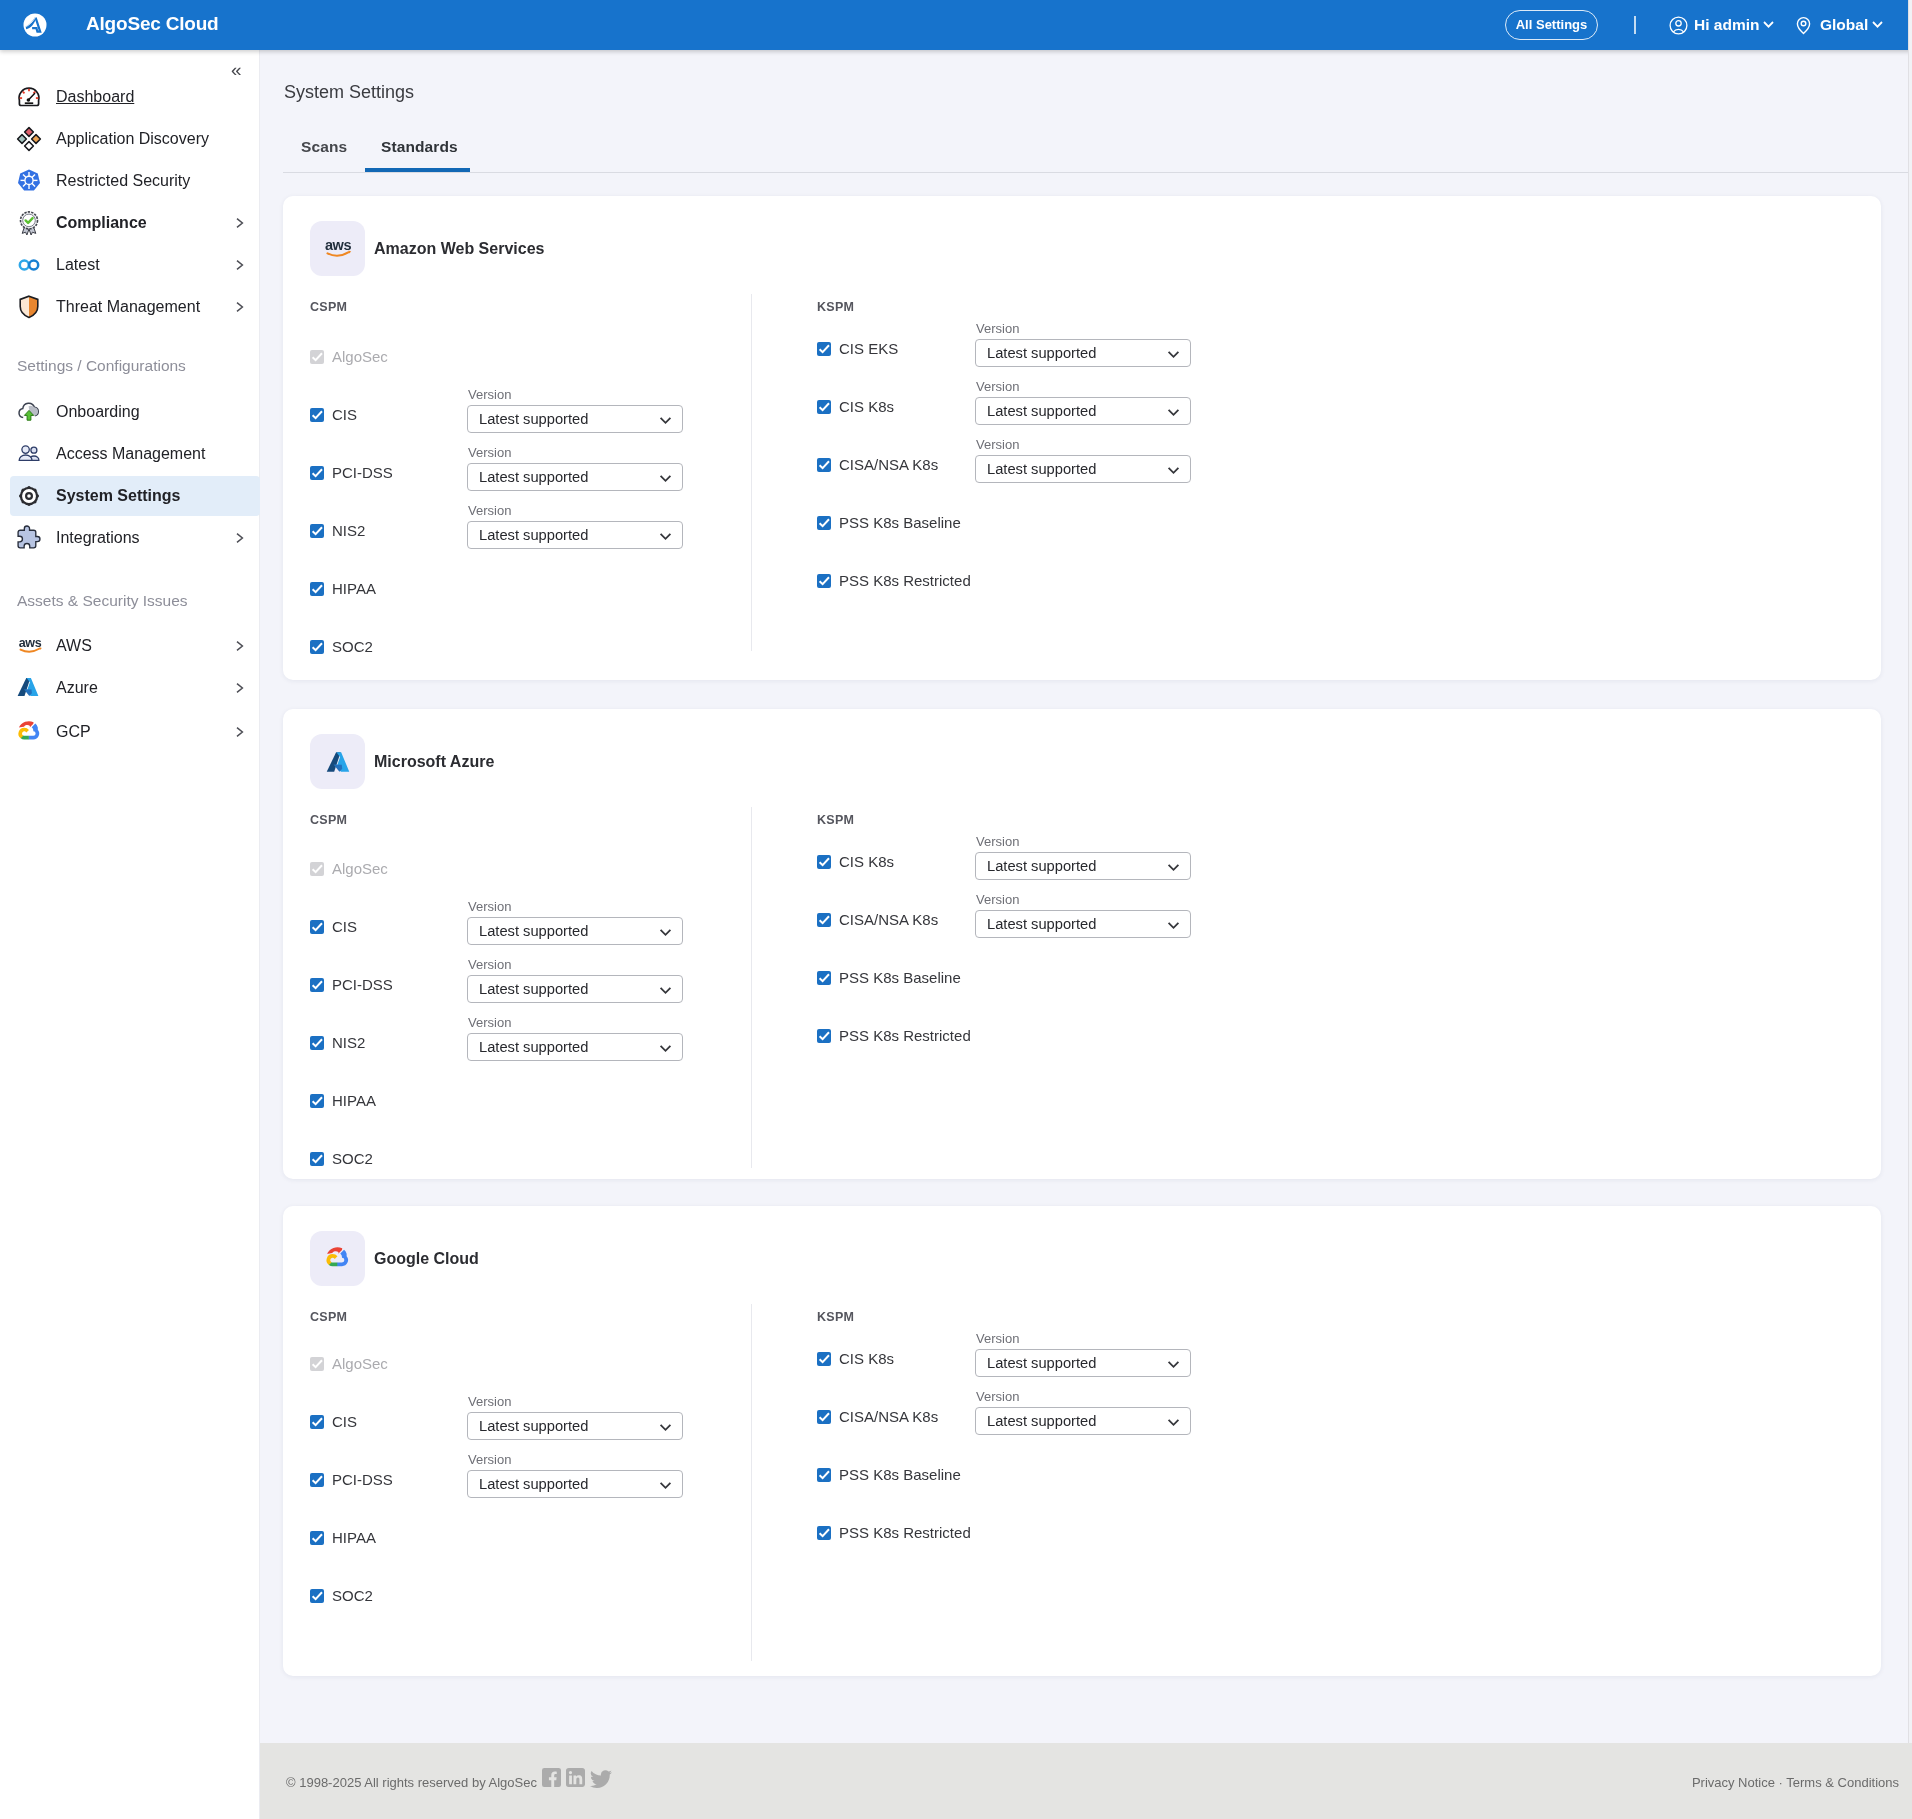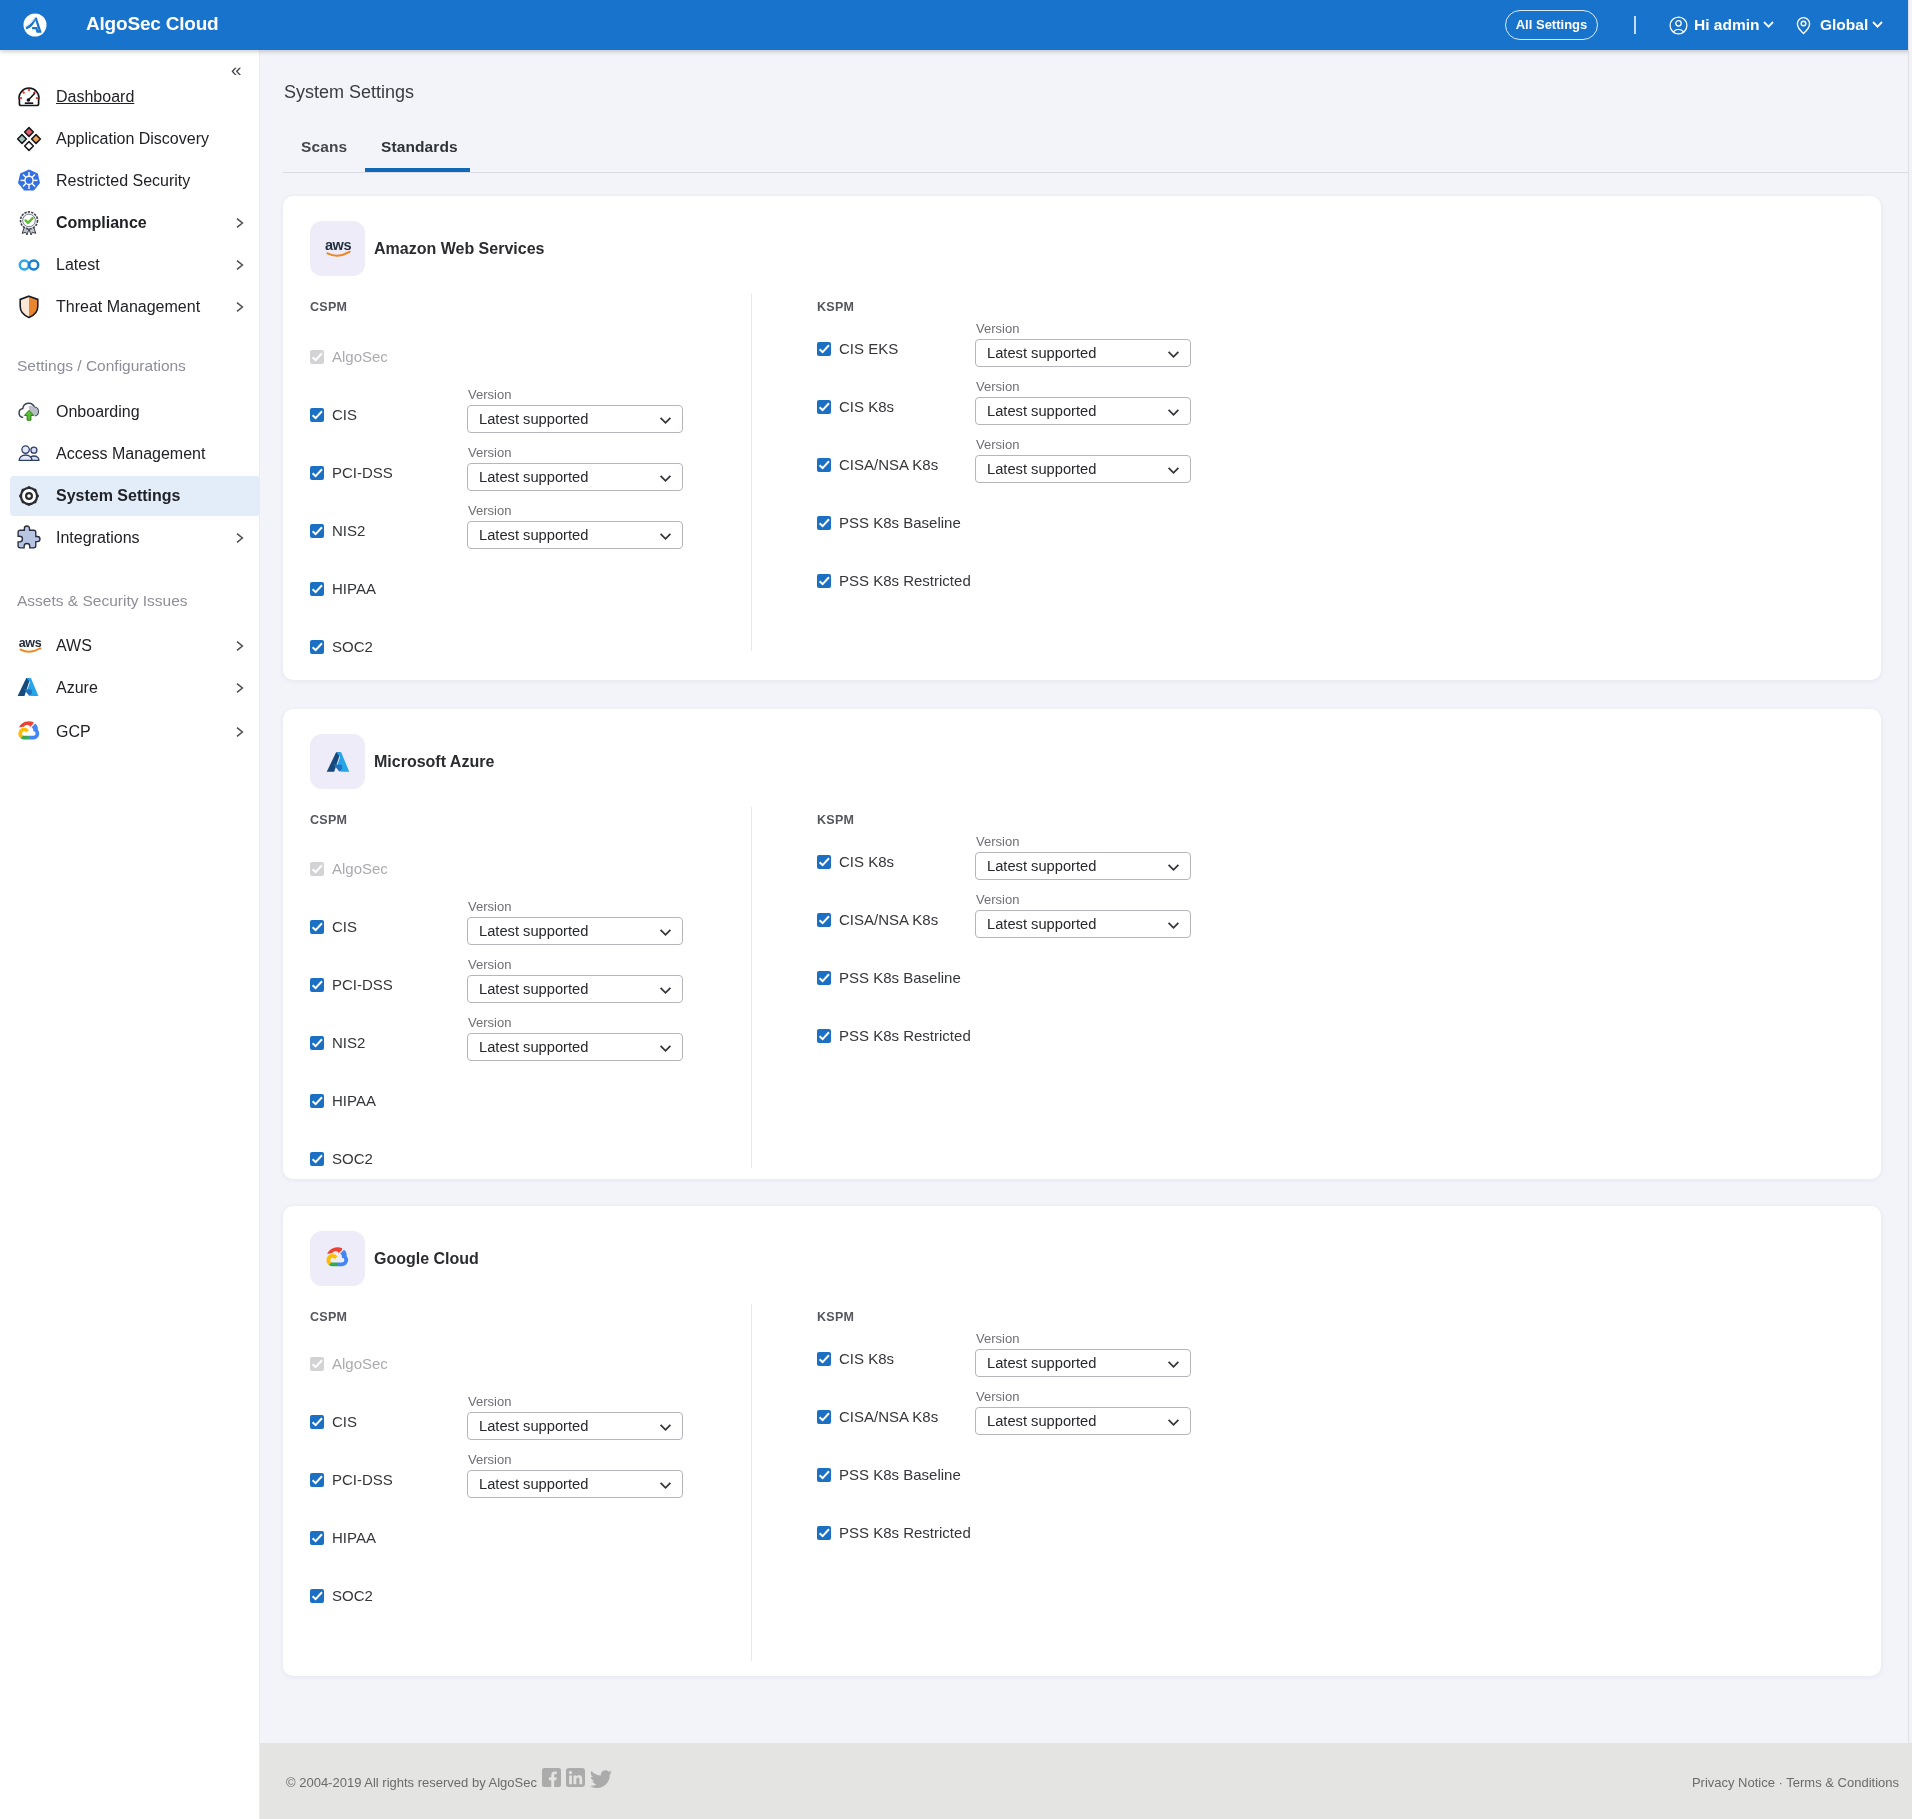--- a/index.html
+++ b/index.html
@@ -589,21 +589,21 @@
       </svg>
     </div>
     <div style="position:absolute;left:839px;top:1464px;height:22px;line-height:22px;font-size:15px;color:#35363b;font-weight:400;letter-spacing:0;white-space:nowrap;">PSS K8s Baseline</div>
 <div style="position:absolute;left:817px;top:1526px;width:14px;height:14px;background:#1b70c3;border-radius:2px;">
       <svg width="14" height="14" viewBox="0 0 14 14" style="overflow:visible">
         <path d="M2.6 7.2 L5.6 10.1 L12.0 3.3" fill="none" stroke="#fff" stroke-width="2"></path>
       </svg>
     </div>
     <div style="position:absolute;left:839px;top:1522px;height:22px;line-height:22px;font-size:15px;color:#35363b;font-weight:400;letter-spacing:0;white-space:nowrap;">PSS K8s Restricted</div>
 <div style="position:absolute;left:260px;top:1743px;width:1652px;height:76px;background:#e4e4e2;">
-      <div style="position:absolute;left:26px;top:32px;font-size:13px;color:#6b6b6b;">© 2004-2019 All rights reserved by AlgoSec</div>
+      <div style="position:absolute;left:26px;top:32px;font-size:13px;color:#6b6b6b;">© 1998-2025 All rights reserved by AlgoSec</div>
       <div style="position:absolute;left:282px;top:25px;">
         <svg width="19" height="19" viewBox="0 0 19 19" style="">
           <g transform="scale(1.118)">
             <path fill="#ababab" d="M14.9 0H2.1A2.1 2.1 0 0 0 0 2.1v12.8A2.1 2.1 0 0 0 2.1 17h6.2v-6.1H6.2V8.2h2.1V6.4c0-2.1 1.2-3.2 3.1-3.2.9 0 1.8.2 1.8.2v2h-1c-1 0-1.3.6-1.3 1.2v1.6h2.2l-.35 2.7H10.9V17h4a2.1 2.1 0 0 0 2.1-2.1V2.1A2.1 2.1 0 0 0 14.9 0z"></path>
           </g>
         </svg>
       </div>
       <div style="position:absolute;left:306px;top:25px;">
         <svg width="19" height="19" viewBox="0 0 19 19" style="">
           <g transform="scale(1.118)">

